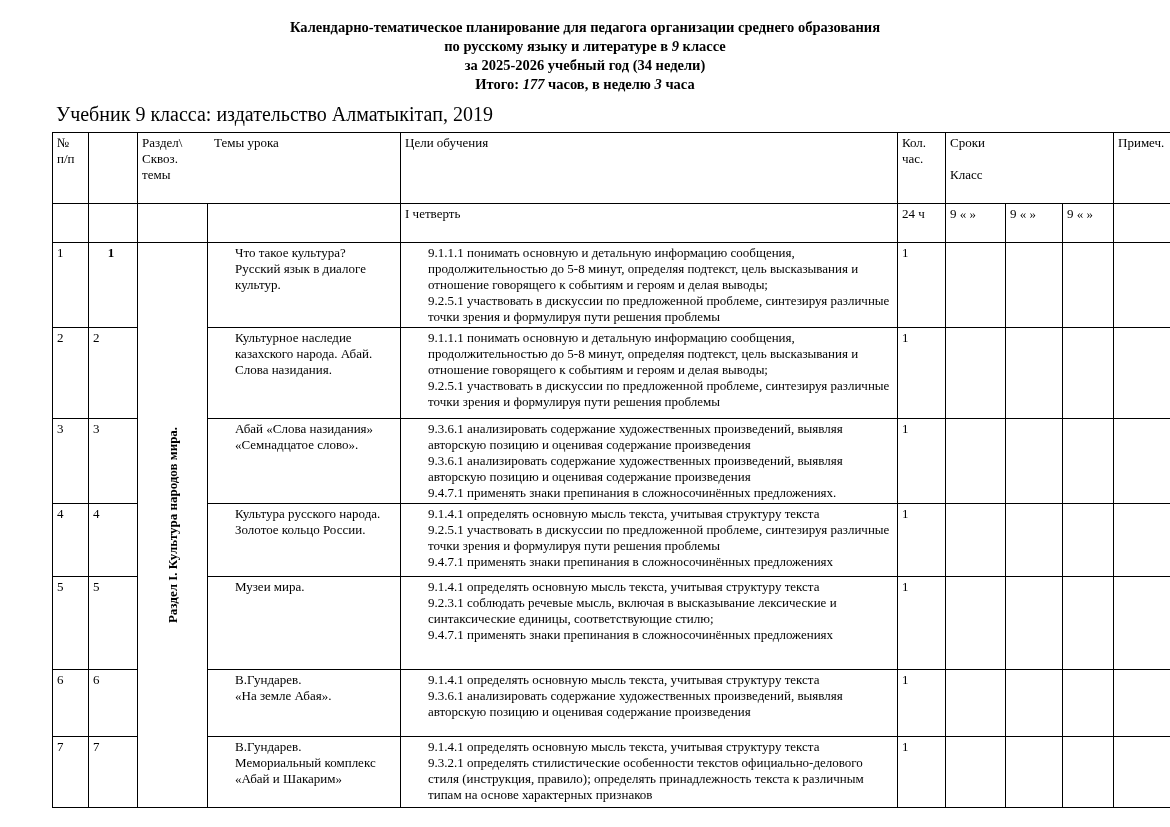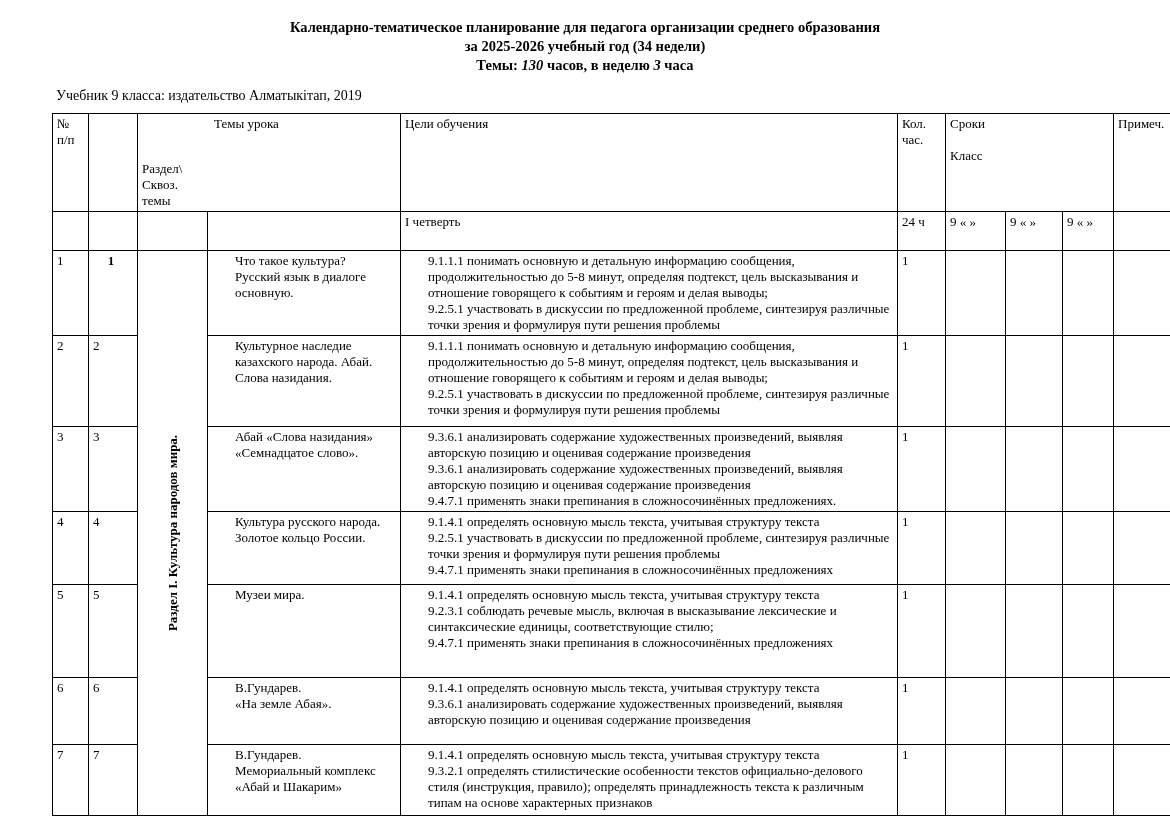--- a/index.html
+++ b/index.html
@@ -30,21 +30,21 @@
     font-size: 14.5px;
     line-height: 19px;
   }
   .title-block .ln { display: block; }
   .ital { font-style: italic; }
 
   
   .meta {
     margin-top: 12px;
     padding-left: 56px;
-    font-size: 14px;
+    font-size: 20px;
     line-height: 17px;
   }
   .meta .ln { display: block; }
 
   
   .tbl-wrap {
     margin-top: 9px;
     padding-left: 52px;
   }
   table.ktp {
@@ -136,22 +136,23 @@
   tr.r6 td { height: 62px; }
   tr.r7 td { height: 66px; }
 </style>
 </head>
 <body>
 
 <div class="page">
 
   <div class="title-block">
     <span class="ln">Календарно-тематическое планирование для педагога организации среднего образования</span>
+    <span class="ln"><span>по русскому языку и литературе в </span><span class="ital">9</span><span> классе</span></span>
     <span class="ln">за 2025-2026 учебный год (34 недели)</span>
-    <span class="ln"><span>Темы: </span><span class="ital">130</span><span> часов, в неделю </span><span class="ital">3</span><span> часа</span></span>
+    <span class="ln"><span>Итого: </span><span class="ital">177</span><span> часов, в неделю </span><span class="ital">3</span><span> часа</span></span>
   </div>
 
   <div class="meta">
     <span class="ln">Учебник 9 класса: издательство Алматыкітап, 2019</span>
   </div>
 
   <div class="tbl-wrap">
     <table class="ktp">
       <colgroup>
         <col class="c-num">
@@ -166,21 +167,21 @@
           <col class="c-note">
       </colgroup>
       <thead>
         <tr>
           <td class="th-num">
             <span style="display:block">№</span>
             <span style="display:block">п/п</span>
           </td>
           <td><span></span></td>
           <td class="th-razdel" colspan="2">
-            <div style="float:left; width:68px;margin-top:45px;">
+            <div style="float:left; width:68px;">
               <span style="display:block">Раздел\</span>
               <span style="display:block">Сквоз.</span>
               <span style="display:block">темы</span>
             </div>
             <div style="margin-left:72px; text-align:left; padding-top:0px;">
               <span>Темы урока</span>
             </div>
           </td>
           <td class="th-goals"><span>Цели обучения</span></td>
           <td class="th-kol">
@@ -211,21 +212,21 @@
 
         <tr class="r1">
           <td class="num">1</td>
           <td class="sub bold">1</td>
           <td class="section" rowspan="7">
             <span class="vert">Раздел I. Культура народов мира.</span>
           </td>
           <td class="theme">
             <span class="goal-line">Что такое культура?</span>
             <span class="goal-line">Русский язык в диалоге</span>
-            <span class="goal-line">основную.</span>
+            <span class="goal-line">культур.</span>
           </td>
           <td class="goals">
             <span class="goal-line">9.1.1.1 понимать основную и детальную информацию сообщения, продолжительностью до 5-8 минут, определяя подтекст, цель высказывания и отношение говорящего к событиям и героям и делая выводы;</span>
             <span class="goal-line">9.2.5.1 участвовать в дискуссии по предложенной проблеме, синтезируя различные точки зрения и формулируя пути решения проблемы</span>
           </td>
           <td class="hours">1</td>
           <td></td>
           <td></td>
           <td></td>
           <td></td>

